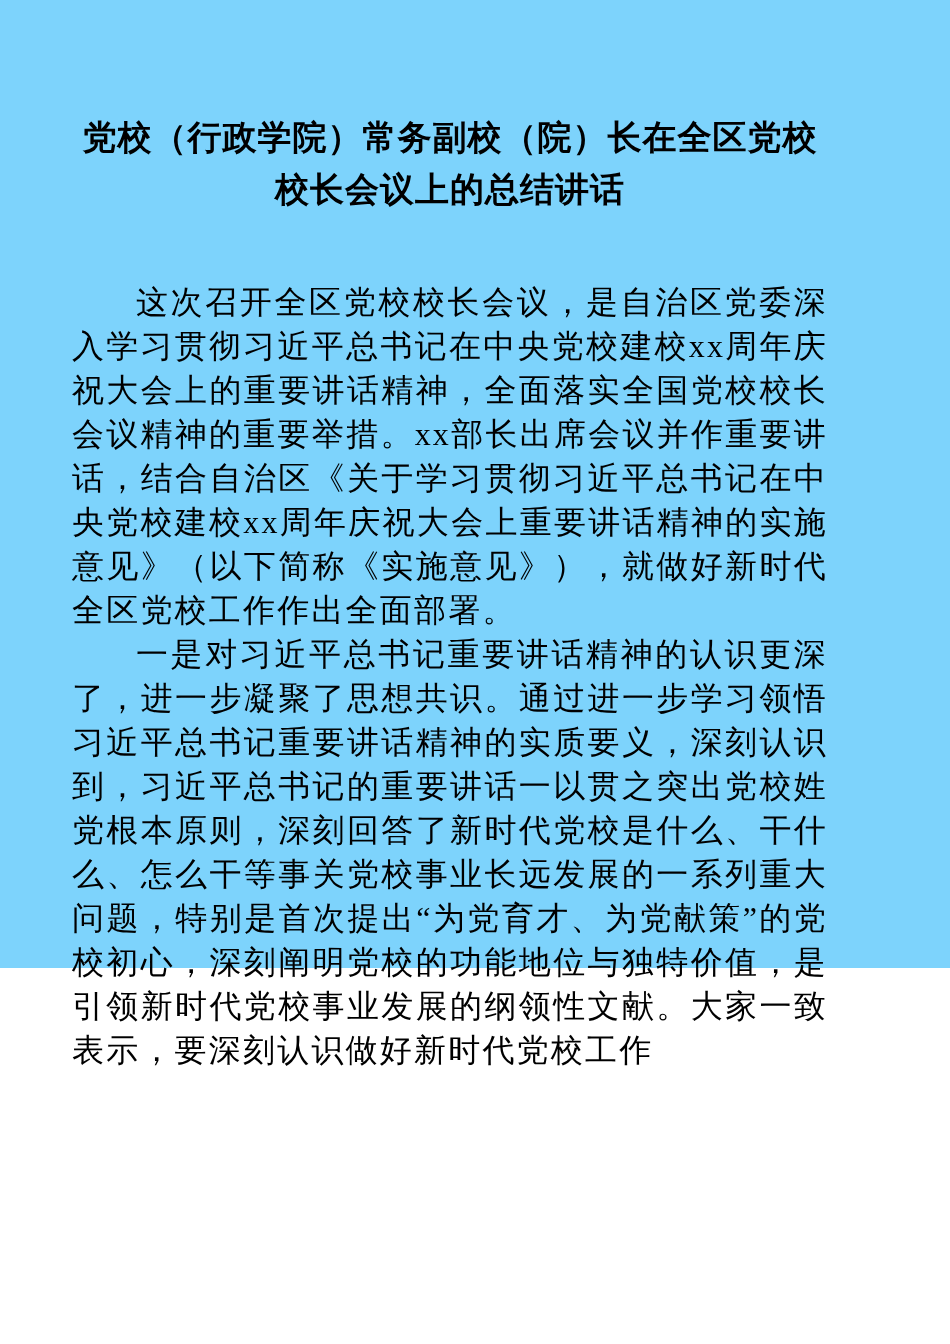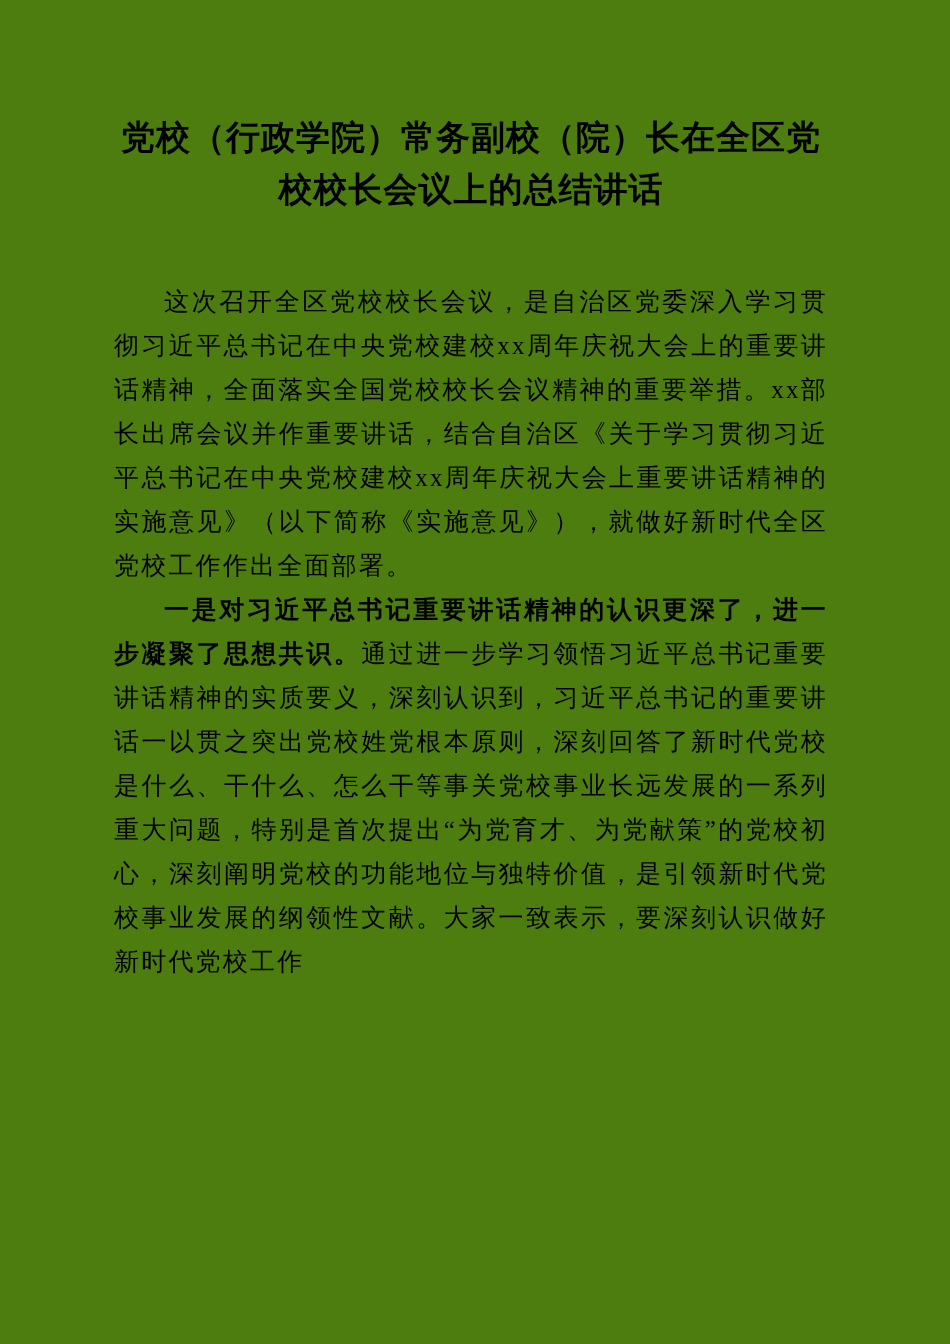--- a/index.html
+++ b/index.html
@@ -10,45 +10,45 @@
   body {
     width: 950px;
     height: 1344px;
     overflow: hidden;
     font-family: "Liberation Serif", "DejaVu Serif", serif;
     color: #000000;
   }
   .page {
     box-sizing: border-box;
     width: 950px;
-    height: 1344px;
-    padding: 112px 122px 0 114px;
-    background: #4d7c0f;
+    height: 968px;
+    padding: 112px 122px 0 72px;
+    background: #7dd3fc;
   }
   .doc-title {
     font-size: 34px;
     font-weight: bold;
     line-height: 52px;
     text-align: center;
     letter-spacing: 1px;
     margin: 0 0 64px 0;
     font-family: "Liberation Serif", "DejaVu Serif", serif;
   }
   .doc-body {
-    font-size: 25px;
+    font-size: 32px;
     line-height: 44px;
     letter-spacing: 2.2px;
     text-align: justify;
   }
   .doc-body p {
     margin: 0;
     text-indent: 2em;
   }
   .bold-lead {
-    font-weight: bold;
+    font-weight: normal;
   }
 </style>
 </head>
 <body>
 
 <div class="page">
   <h1 class="doc-title">党校（行政学院）常务副校（院）长在全区党校校长会议上的总结讲话</h1>
 
   <div class="doc-body">
     <p>这次召开全区党校校长会议，是自治区党委深入学习贯彻习近平总书记在中央党校建校xx周年庆祝大会上的重要讲话精神，全面落实全国党校校长会议精神的重要举措。xx部长出席会议并作重要讲话，结合自治区《关于学习贯彻习近平总书记在中央党校建校xx周年庆祝大会上重要讲话精神的实施意见》（以下简称《实施意见》），就做好新时代全区党校工作作出全面部署。</p>

